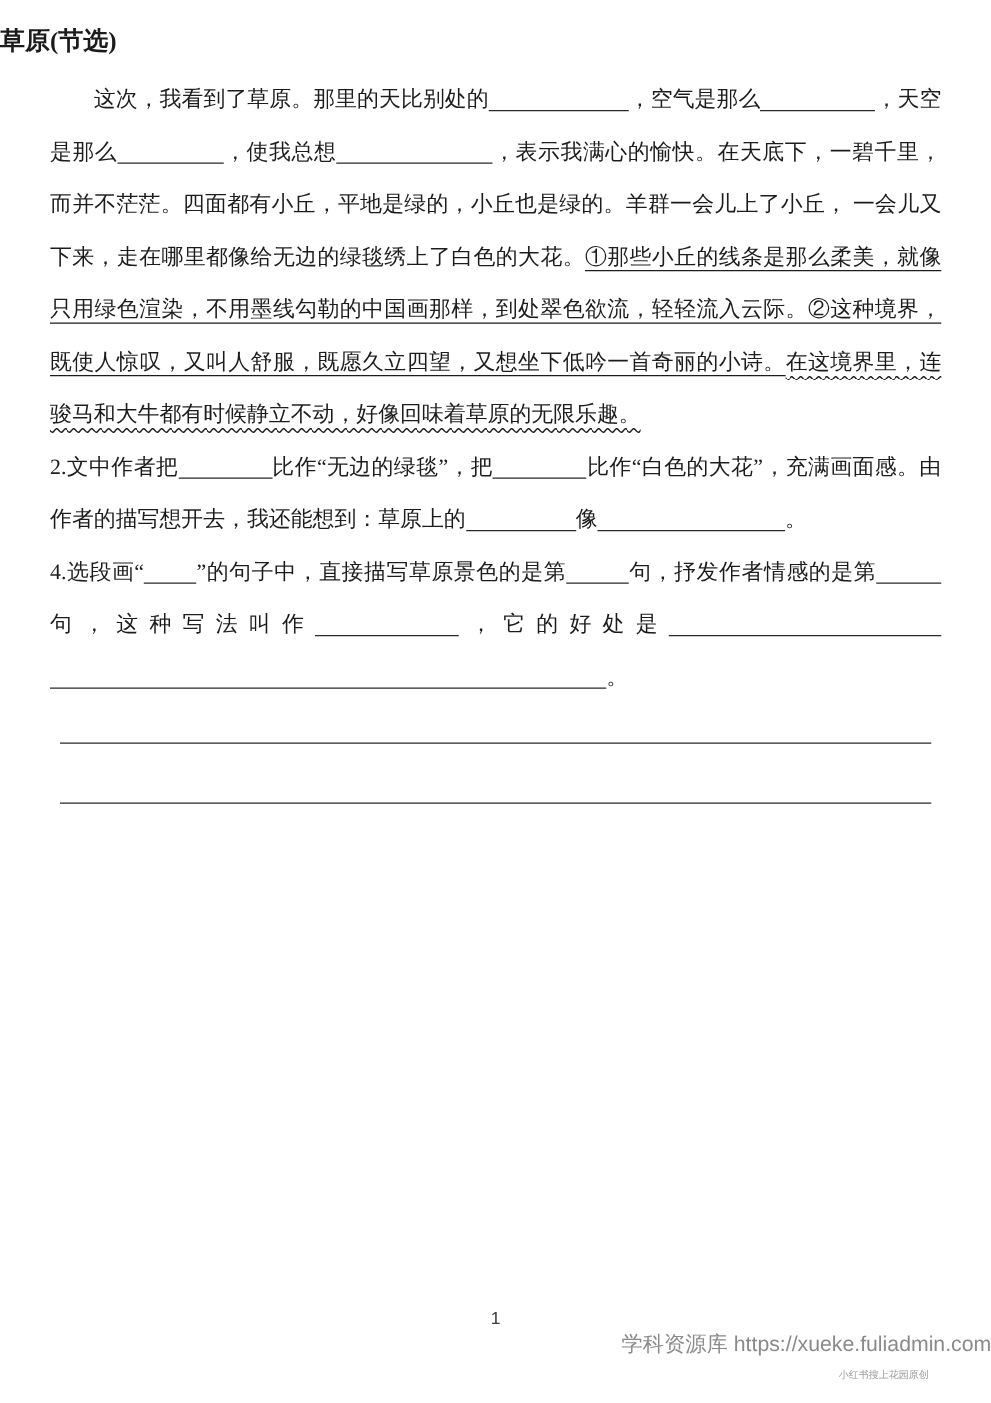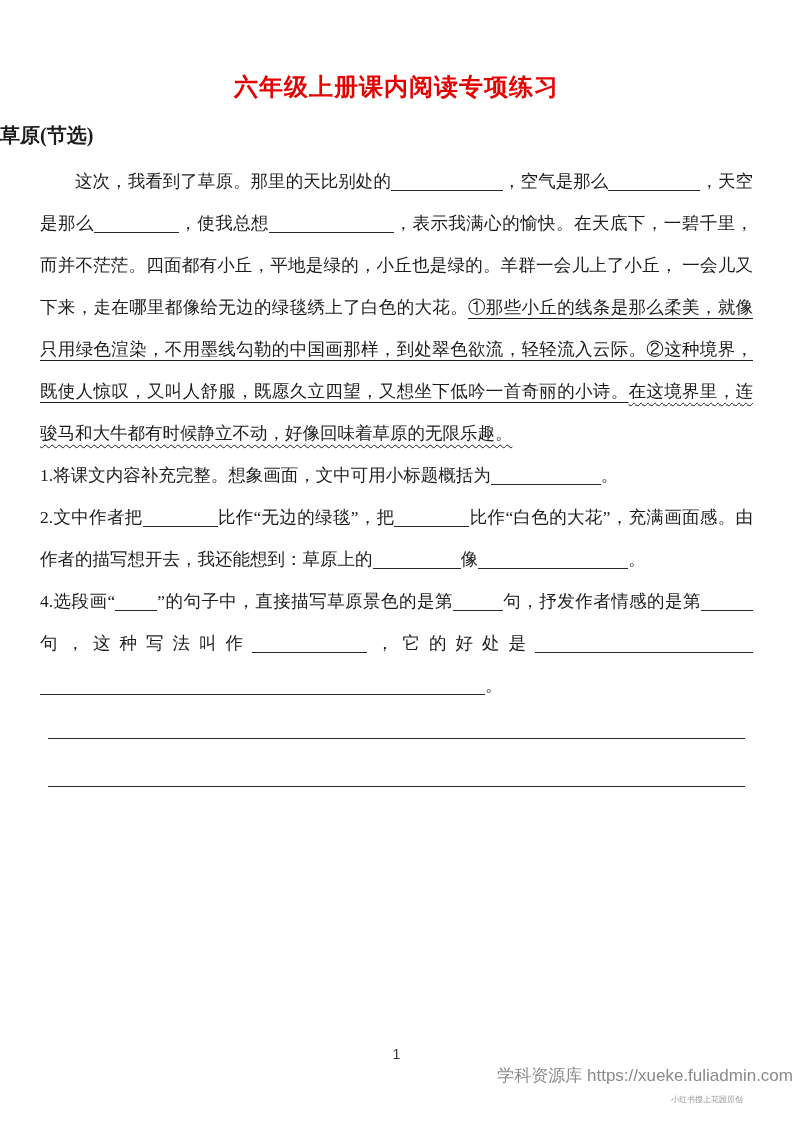--- a/index.html
+++ b/index.html
@@ -76,27 +76,25 @@
     font-family:"Liberation Sans","DejaVu Sans",sans-serif;
     font-size:17px;
     color:#8a8a8a;
   }
 </style>
 </head>
 <body>
 
 <div class="page">
 
-  <div class="doc-title" style="color: rgb(230, 0, 0);">六年级上册课内阅读专项练习</div>
 
   <div class="doc-subtitle">草原(节选)</div>
 
   <div class="content body-text">
     <div class="passage"><span class="seg-text">这次，我看到了草原。那里的天比别处的</span><span class="seg-blank" style="width: 112px;"></span><span class="seg-text">，空气是那么</span><span class="seg-blank" style="width: 92px;"></span><span class="seg-text">，天空是那么</span><span class="seg-blank" style="width: 85px;"></span><span class="seg-text">，使我总想</span><span class="seg-blank" style="width: 125px;"></span><span class="seg-text">，表示我满心的愉快。在天底下，一碧千里，而并不茫茫。四面都有小丘，平地是绿的，小丘也是绿的。羊群一会儿上了小丘， 一会儿又下来，走在哪里都像给无边的绿毯绣上了白色的大花。</span><span class="seg-underline">①那些小丘的线条是那么柔美，就像只用绿色渲染，不用墨线勾勒的中国画那样，到处翠色欲流，轻轻流入云际。②这种境界，既使人惊叹，又叫人舒服，既愿久立四望，又想坐下低吟一首奇丽的小诗。</span><span class="seg-wavy">在这境界里，连骏马和大牛都有时候静立不动，好像回味着草原的无限乐趣。</span></div>
-    <div class="question"><span class="seg-text">1.将课文内容补充完整。想象画面，文中可用小标题概括为</span><span class="seg-blank" style="width: 110px;"></span><span class="seg-text">。</span></div>
     <div class="question"><span class="seg-text">2.文中作者把</span><span class="seg-blank" style="width: 75px;"></span><span class="seg-text">比作“无边的绿毯”，把</span><span class="seg-blank" style="width: 75px;"></span><span class="seg-text">比作“白色的大花”，充满画面感。由作者的描写想开去，我还能想到：草原上的</span><span class="seg-blank" style="width: 88px;"></span><span class="seg-text">像</span><span class="seg-blank" style="width: 150px;"></span><span class="seg-text">。</span></div>
     <div class="question"><span class="seg-text">4.选段画“</span><span class="seg-blank" style="width: 42px;"></span><span class="seg-text">”的句子中，直接描写草原景色的是第</span><span class="seg-blank" style="width: 50px;"></span><span class="seg-text">句，抒发作者情感的是第</span><span class="seg-blank" style="width: 52px;"></span><span class="seg-text">句，这种写法叫作</span><span class="seg-blank" style="width: 115px;"></span><span class="seg-text">，它的好处是</span><span class="seg-blank" style="width: 218px;"></span><span class="seg-blank" style="width: 445px;"></span><span class="seg-text">。</span></div>
   </div>
 
   <div class="answer-area">
     <div class="answer-line first"></div>
     <div class="answer-line second"></div>
   </div>
 
   <div class="watermark">小红书搜上花园原创</div>

